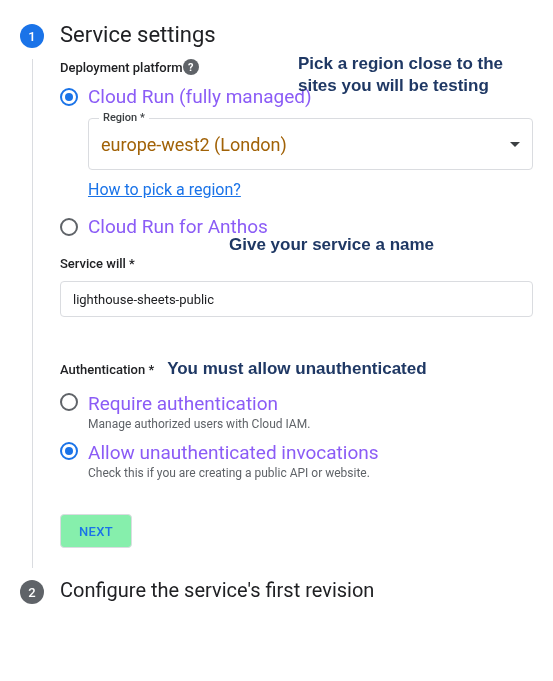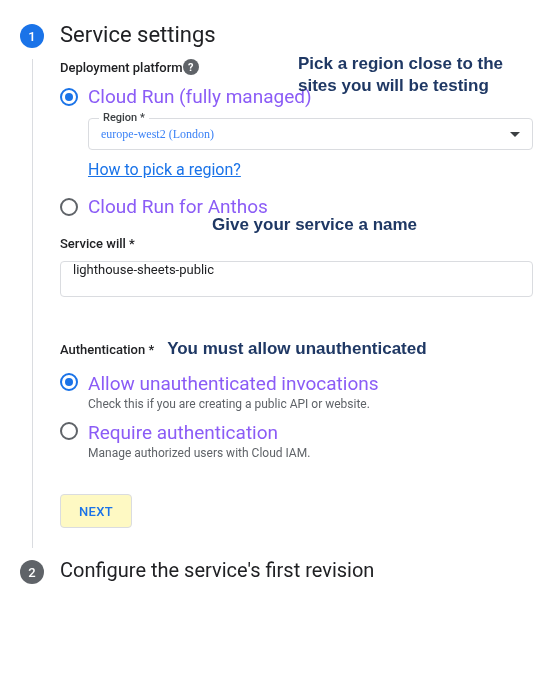--- a/index.html
+++ b/index.html
@@ -104,38 +104,38 @@
   .radio-sub { font-size: 12px; color: #5f6368; margin-top: 2px; }
   .region-box {
     margin-left: 28px;
     margin-top: 8px;
     margin-bottom: 6px;
   }
   .select-wrap {
     position: relative;
     border: 1px solid #dadce0;
     border-radius: 4px;
-    height: 32px;
+    height: 52px;
     display: flex;
     align-items: center;
     padding: 0 12px;
     cursor: pointer;
     background: #fff;
   }
   .select-legend {
     position: absolute;
     top: -8px;
     left: 10px;
     background: #fff;
     padding: 0 4px;
     font-size: 11px;
     font-weight: 500;
     color: #3c4043;
   }
-  .select-value { font-size: 12px; color: #3b82f6; font-family: Liberation Serif, serif; }
+  .select-value { font-size: 18px; color: #a16207; }
   .select-caret {
     margin-left: auto;
     width: 0; height: 0;
     border-left: 5px solid transparent;
     border-right: 5px solid transparent;
     border-top: 5px solid #3c4043;
   }
   .region-link {
     display: inline-block;
     margin-top: 10px;
@@ -143,21 +143,21 @@
     color: #1a73e8;
     text-decoration: underline;
     cursor: pointer;
   }
   .name-block { position: relative; margin-top: 18px; }
   .input-wrap {
     border: 1px solid #dadce0;
     border-radius: 4px;
     height: 36px;
     display: flex;
-    align-items: flex-start;
+    align-items: center;
     padding: 0 12px;
     margin-top: 10px;
   }
   .input-value { font-size: 13px; color: #202124; }
   .auth-block { position: relative; margin-top: 41px; }
   .auth-header {
     font-size: 13px;
     font-weight: 500;
     margin-bottom: 12px;
   }
@@ -168,21 +168,21 @@
     height: 34px;
     padding: 0 18px;
     border: 1px solid #dadce0;
     border-radius: 4px;
     color: #1a73e8;
     font-size: 13px;
     font-weight: 500;
     letter-spacing: 0.3px;
     cursor: pointer;
     margin-top: 24px;
-    background: #fef9c3;
+    background: #86efac;
   }
   .connector {
     border-left: 1px solid #dadce0;
     margin-left: 12px;
     padding-left: 27px;
     padding-bottom: 20px;
     margin-top: 4px;
   }
   .step2 { margin-top: 8px; }
 </style>
@@ -221,52 +221,52 @@
     </div>
 
     <div class="radio-row" style="margin-top:16px;">
       <div class="radio"></div>
       <span class="radio-label">Cloud Run for Anthos</span>
     </div>
   </div>
 
   
   <div class="name-block">
-    <div class="annotation" style="top:-22px; left:152px;">Give your service a name</div>
+    <div class="annotation" style="top:-22px; left:169px;">Give your service a name</div>
     <div class="section-label">
       <span>Service will *</span>
     </div>
     <div class="input-wrap">
       <span class="input-value">lighthouse-sheets-public</span>
     </div>
   </div>
 
   
   <div class="auth-block">
     <div class="auth-header">
       <span>Authentication *</span>
       &nbsp;&nbsp;
       <span class="annotation" style="position:static; display:inline; font-size:17px;">You must allow unauthenticated</span>
     </div>
 
+    <div class="radio-row" style="align-items:flex-start; margin-top:10px;">
+      <div class="radio" style="margin-top:1px;"></div>
+      <div>
+        <div class="radio-label">Require authentication</div>
+        <div class="radio-sub">Manage authorized users with Cloud IAM.</div>
+      </div>
+    </div>
+
     <div class="radio-row" style="align-items:flex-start;">
       <div class="radio checked" style="margin-top:1px;"></div>
       <div>
         <div class="radio-label">Allow unauthenticated invocations</div>
         <div class="radio-sub">Check this if you are creating a public API or website.</div>
       </div>
     </div>
-
-    <div class="radio-row" style="align-items:flex-start; margin-top:10px;">
-      <div class="radio" style="margin-top:1px;"></div>
-      <div>
-        <div class="radio-label">Require authentication</div>
-        <div class="radio-sub">Manage authorized users with Cloud IAM.</div>
-      </div>
-    </div>
   </div>
 
   <div class="next-btn">NEXT</div>
 </div>
 
 <div class="step step2">
   <div class="step-bullet bullet-inactive">2</div>
   <div class="step-body">
     <div class="step-title" style="font-size:20px;">Configure the service's first revision</div>
   </div>

